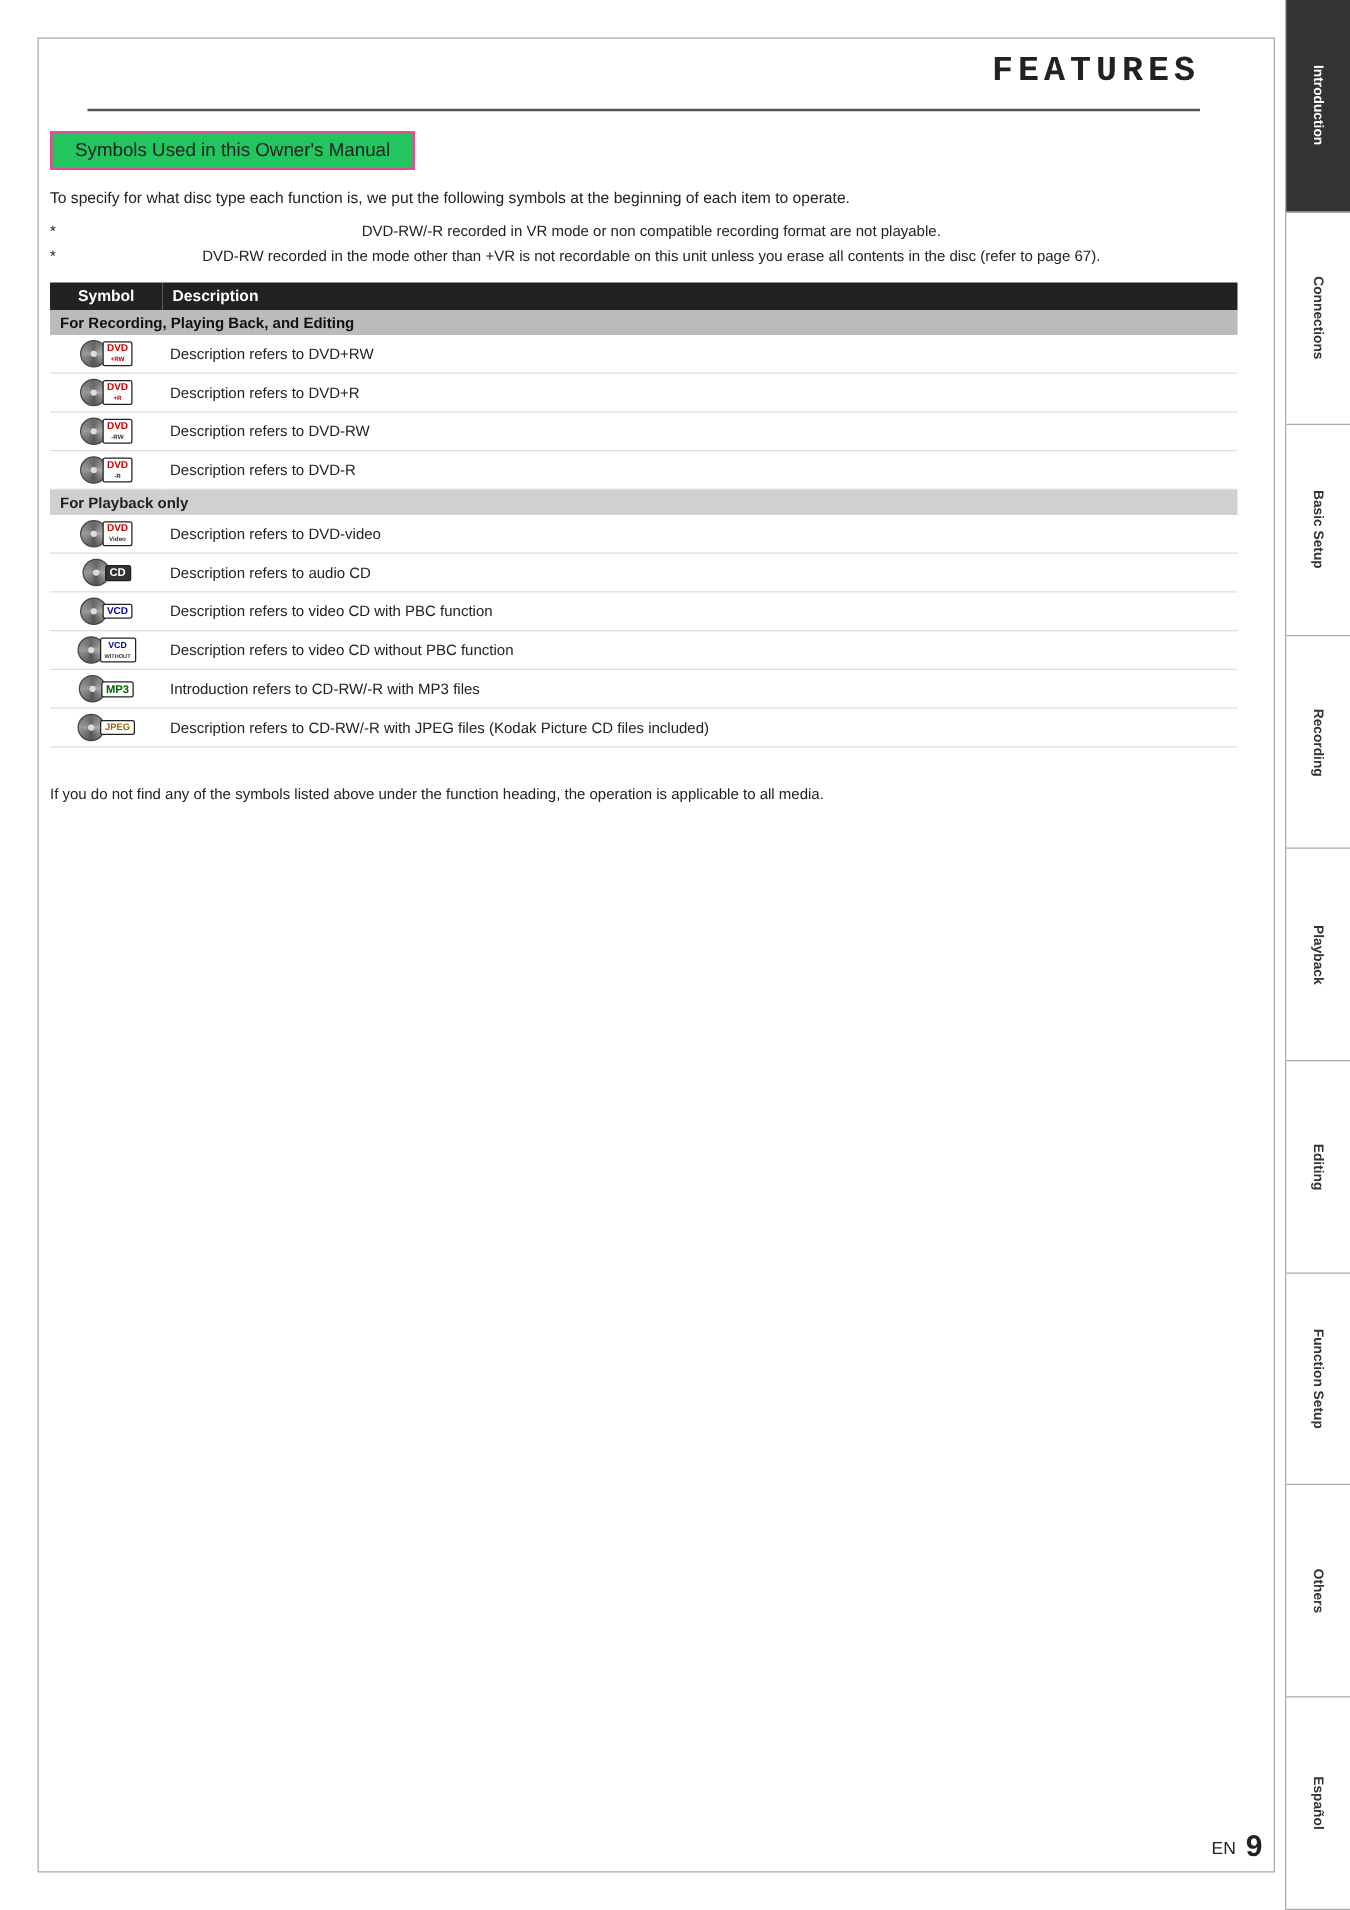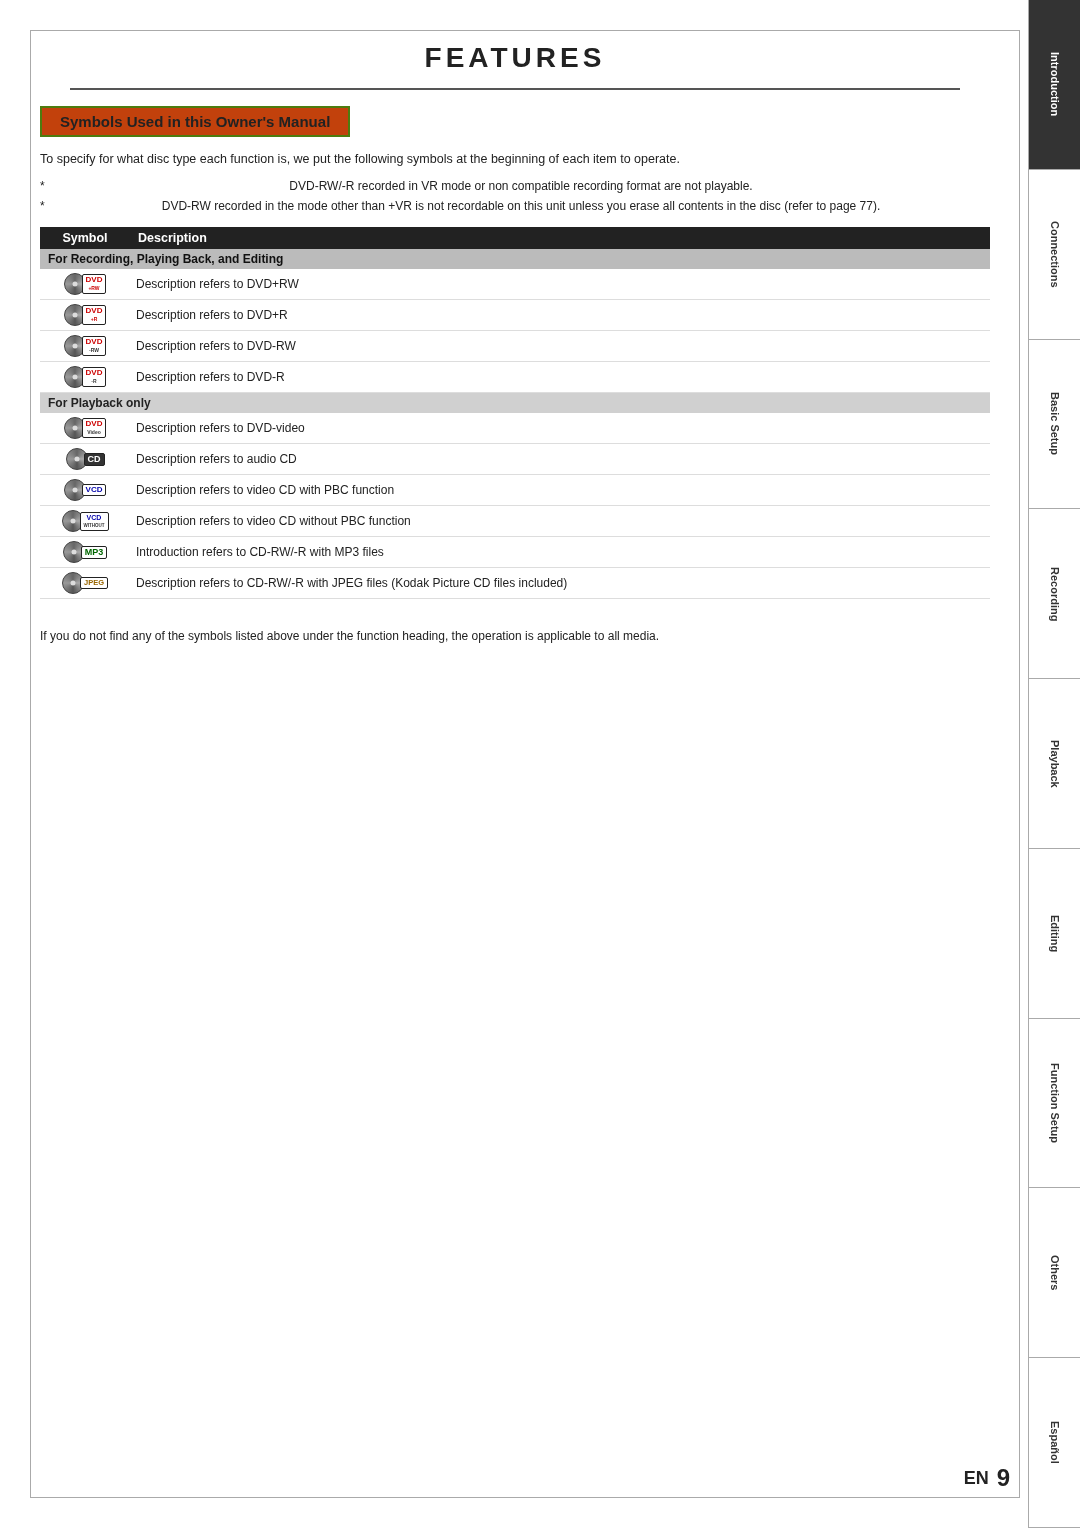--- a/index.html
+++ b/index.html
@@ -17,41 +17,42 @@
     .page-border {
       position: absolute;
       top: 30px;
       left: 30px;
       right: 60px;
       bottom: 30px;
       border: 1.5px solid #aaa;
     }
 
     .page-title {
-      text-align: center;
+      text-align: right;
       font-size: 28px;
       font-weight: bold;
       letter-spacing: 4px;
       padding: 22px 0 14px 0;
       border-bottom: 2px solid #555;
       margin: 0 30px;
+      font-family: Liberation Mono, monospace;
     }
 
     .main-content {
       padding: 20px 40px 20px 40px;
       margin-right: 50px;
     }
 
     .section-header {
-      background: #c2410c;
-      border: 2px solid #4d7c0f;
+      background: #22c55e;
+      border: 2px solid #ec4899;
       display: inline-block;
       padding: 5px 18px;
       font-size: 15px;
-      font-weight: bold;
+      font-weight: normal;
       margin-bottom: 12px;
     }
 
     .intro-text {
       font-size: 12.5px;
       line-height: 1.6;
       margin-bottom: 8px;
     }
 
     .bullet-list {
@@ -169,22 +170,22 @@
       right: 70px;
       font-size: 18px;
       font-weight: bold;
       color: #222;
       display: flex;
       align-items: center;
       gap: 8px;
     }
 
     .en-label {
-      font-size: 18px;
-      font-weight: bold;
+      font-size: 14px;
+      font-weight: normal;
     }
 
     .page-num {
       font-size: 24px;
       font-weight: bold;
     }
 
     .symbol-cell {
       display: flex;
       align-items: center;
@@ -285,21 +286,21 @@
   </div>
 
   
   <p class="intro-text">
     <span>To specify for what disc type each function is, we put the following symbols at the beginning of each item to operate.</span>
   </p>
 
   
   <ul class="bullet-list">
     <li>DVD-RW/-R recorded in VR mode or non compatible recording format are not playable.</li>
-    <li>DVD-RW recorded in the mode other than +VR is not recordable on this unit unless you erase all contents in the disc (refer to page 77).</li>
+    <li>DVD-RW recorded in the mode other than +VR is not recordable on this unit unless you erase all contents in the disc (refer to page 67).</li>
   </ul>
 
   
   <table class="symbol-table">
     <thead>
       <tr class="table-header-row">
         <th>Symbol</th>
         <th>Description</th>
       </tr>
     </thead>

